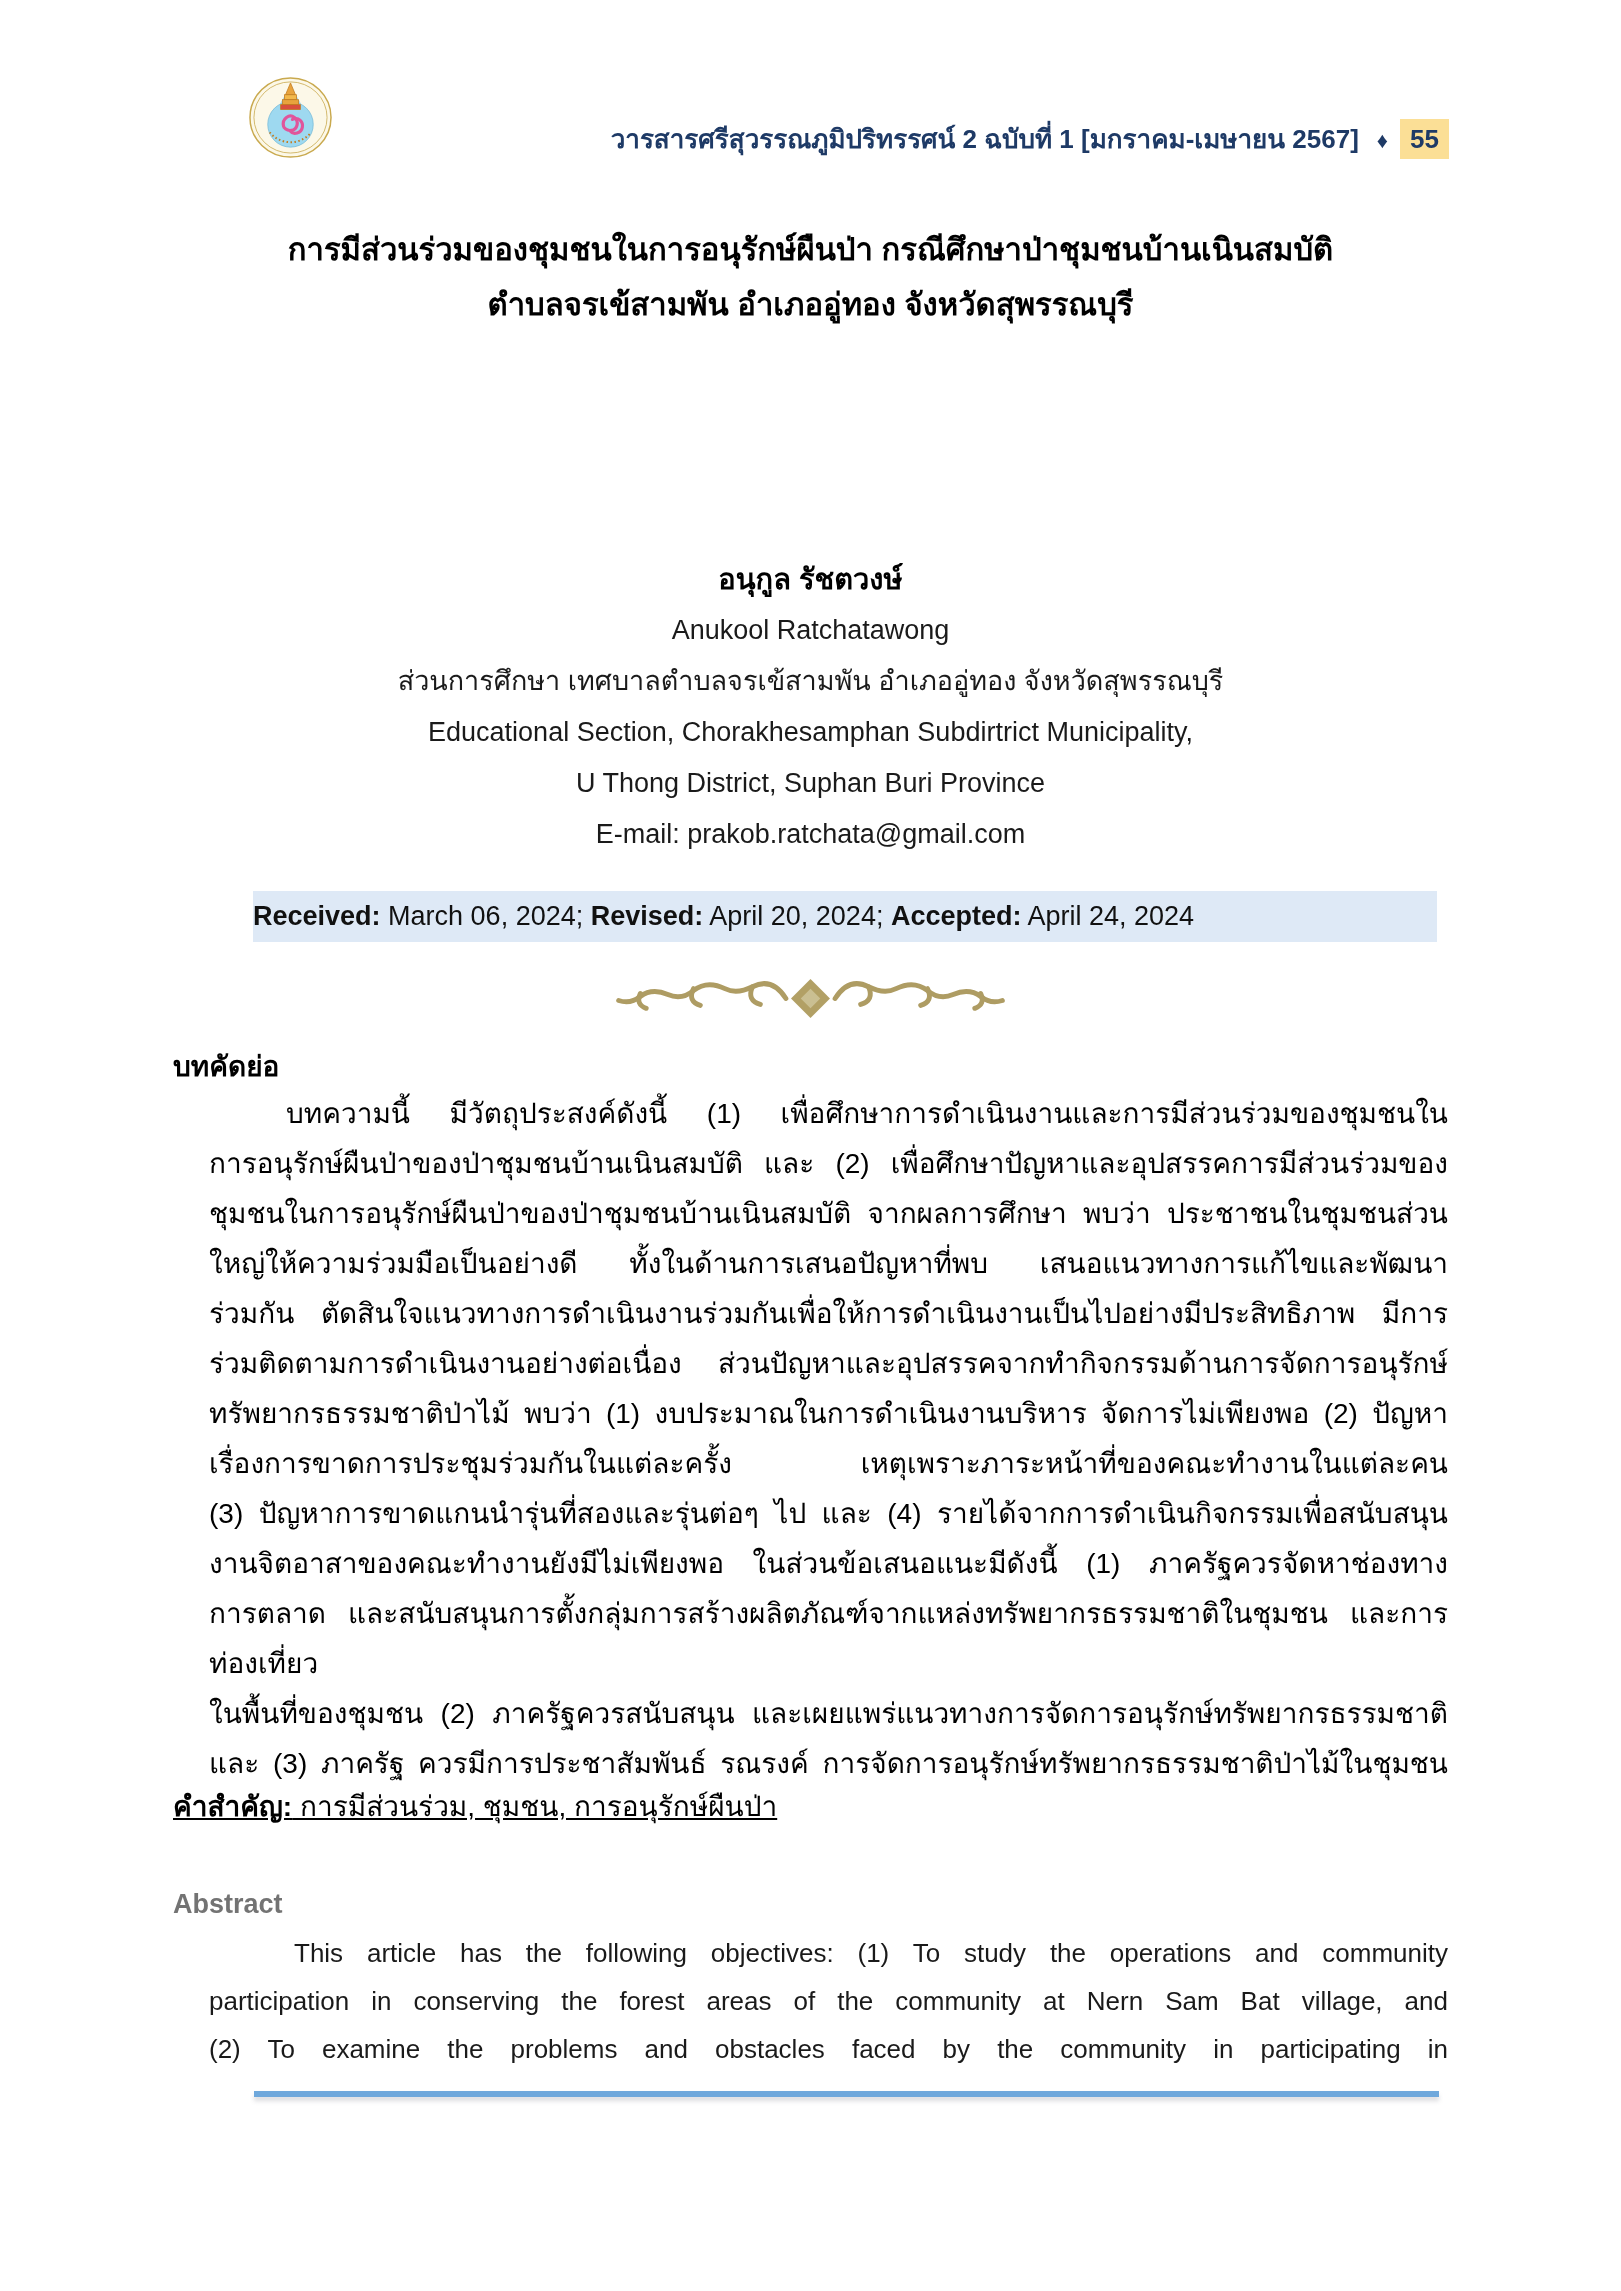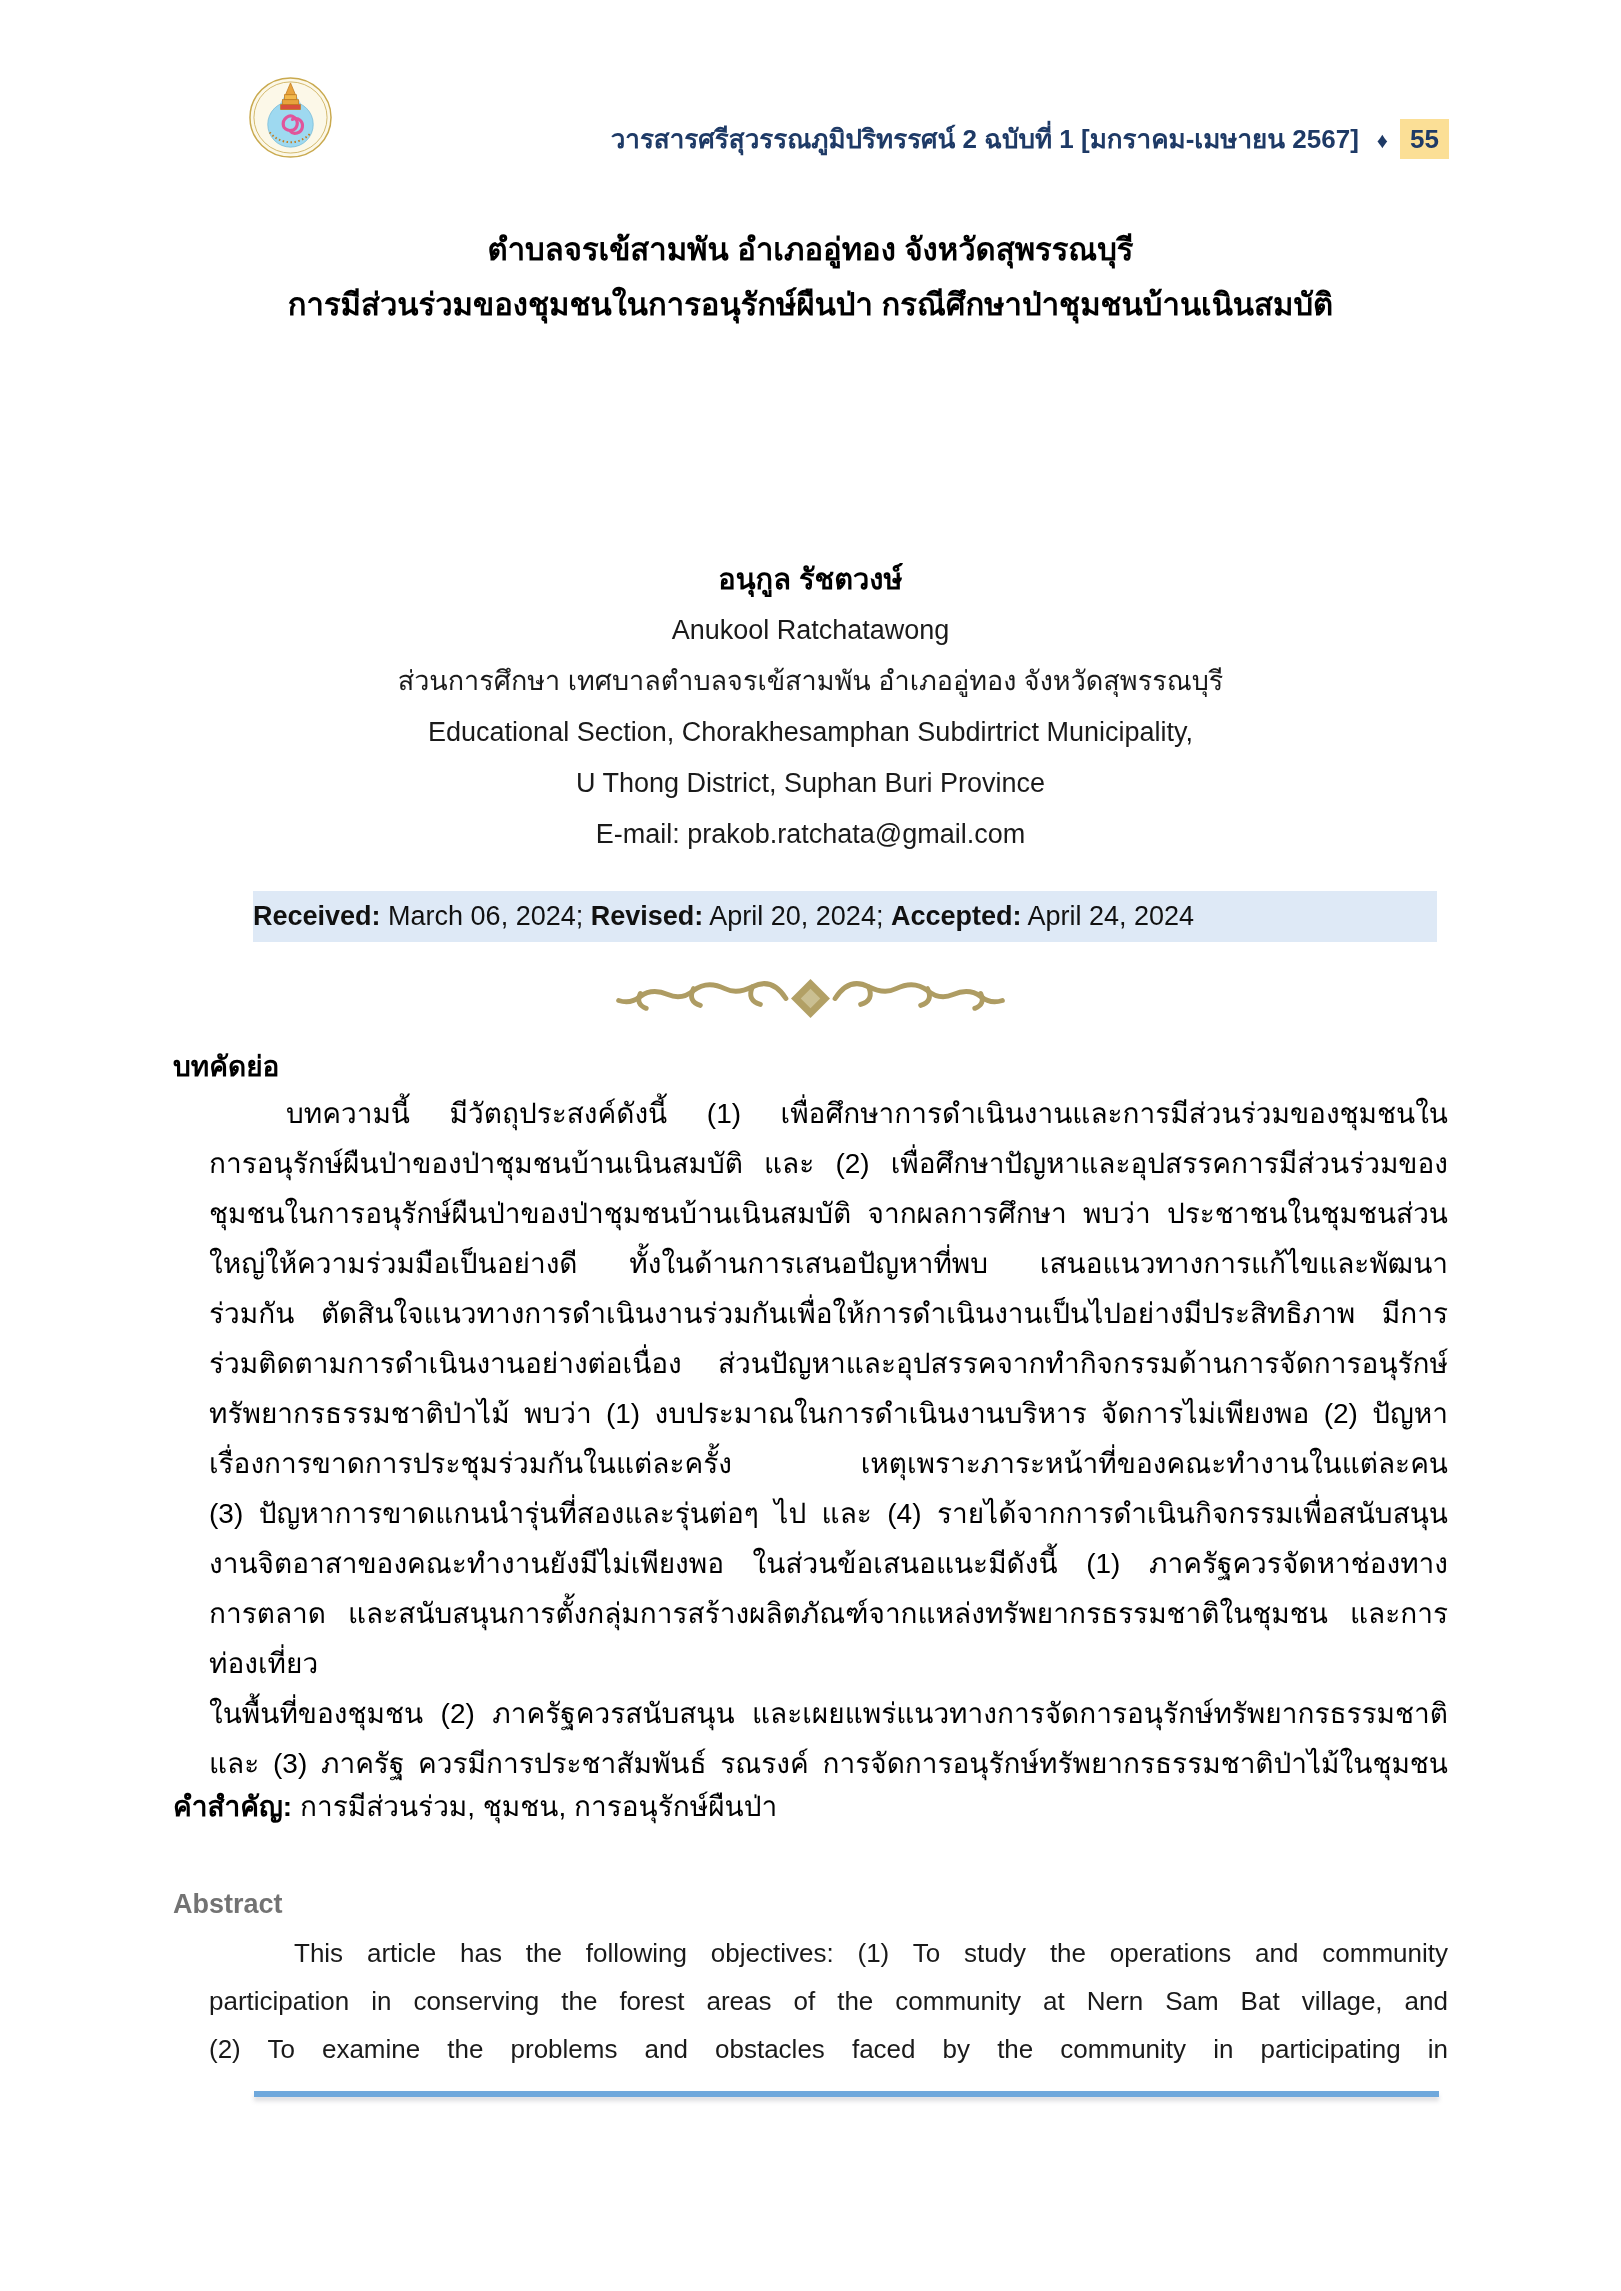--- a/index.html
+++ b/index.html
@@ -55,21 +55,21 @@
   }
   .abstract-th{
     position:absolute;top:1089px;left:173px;width:1275px;
     font-size:28px;line-height:50px;color:#000;
   }
   .jline{text-align:justify;text-align-last:justify;margin-left:36px;}
   .indent{padding-left:77px;}
   .plain{text-align:left;}
   .keywords{
     position:absolute;top:1782px;left:173px;width:1275px;
-    font-size:28px;line-height:50px;color:#000;
+    font-size:28px;line-height:50px;color:#000;text-decoration:underline;
   }
   .keywords .kw-label{font-weight:700;}
   
   .h-en{
     position:absolute;top:1880px;left:173px;width:1275px;
     font-size:27px;font-weight:700;line-height:48px;color:#737373;
   }
   .abstract-en{
     position:absolute;top:1929px;left:173px;width:1275px;
     font-size:26px;line-height:48px;color:#1a1a1a;
@@ -105,22 +105,22 @@
       </g>
       <path d="M22 62 A27 27 0 0 0 64 62" fill="none" stroke="#c27c1f" stroke-width="2" stroke-dasharray="1.5,2.5"></path>
     </svg>
   </div>
 
   <div class="journal-line">
     <span>วารสารศรีสุวรรณภูมิปริทรรศน์ 2 ฉบับที่ 1 [มกราคม-เมษายน 2567]</span><span class="diamond">♦</span><span class="page-number">55</span>
   </div>
 
   <div class="title-th">
+    <div>การมีส่วนร่วมของชุมชนในการอนุรักษ์ผืนป่า กรณีศึกษาป่าชุมชนบ้านเนินสมบัติ</div>
     <div>ตำบลจรเข้สามพัน อำเภออู่ทอง จังหวัดสุพรรณบุรี</div>
-    <div>การมีส่วนร่วมของชุมชนในการอนุรักษ์ผืนป่า กรณีศึกษาป่าชุมชนบ้านเนินสมบัติ</div>
   </div>
 
 
   <div class="author">
     <div class="name-th">อนุกูล รัชตวงษ์</div>
     <div>Anukool Ratchatawong</div>
     <div>ส่วนการศึกษา เทศบาลตำบลจรเข้สามพัน อำเภออู่ทอง จังหวัดสุพรรณบุรี</div>
     <div>Educational Section, Chorakhesamphan Subdirtrict Municipality,</div>
     <div>U Thong District, Suphan Buri Province</div>
     <div>E-mail: prakob.ratchata@gmail.com</div>

